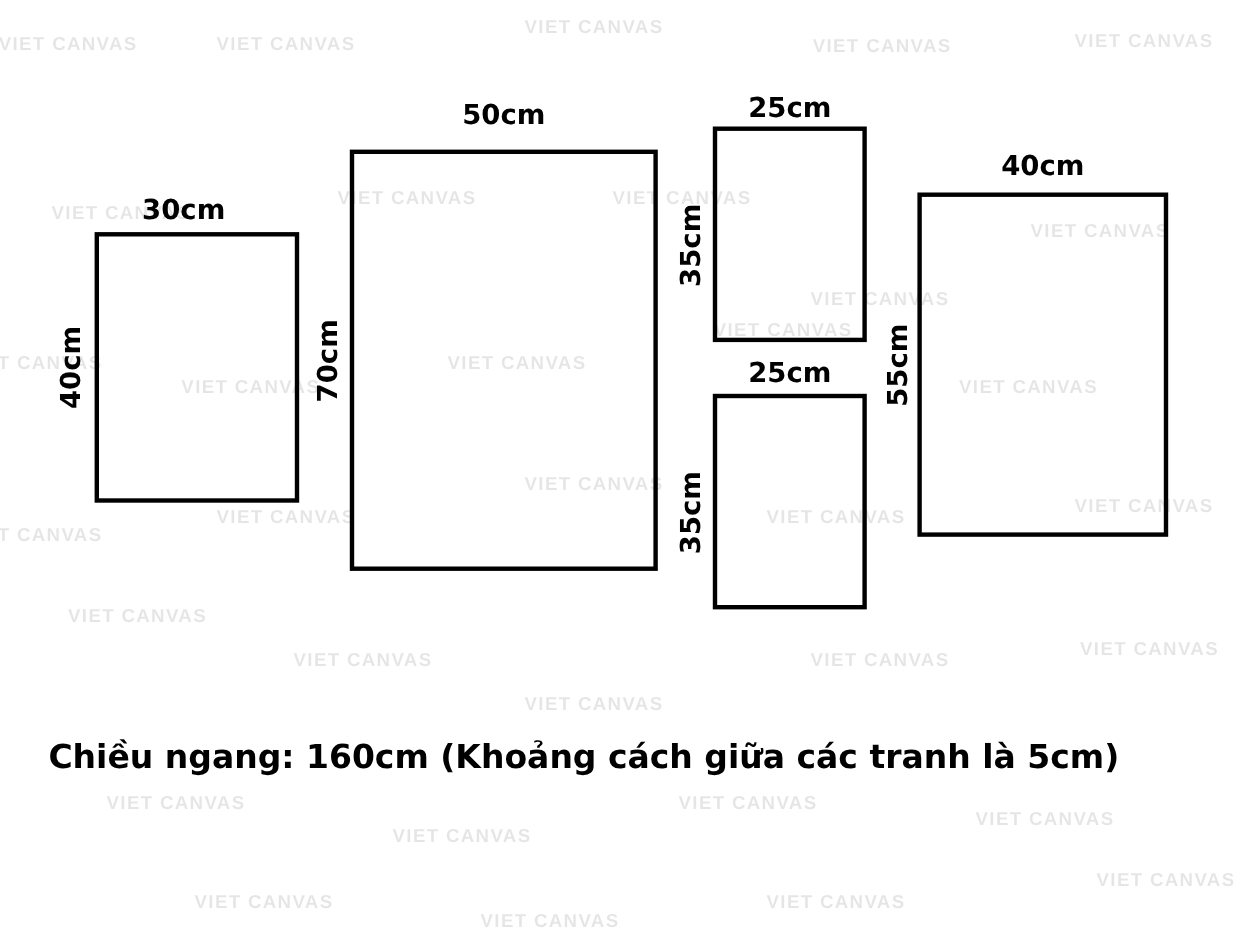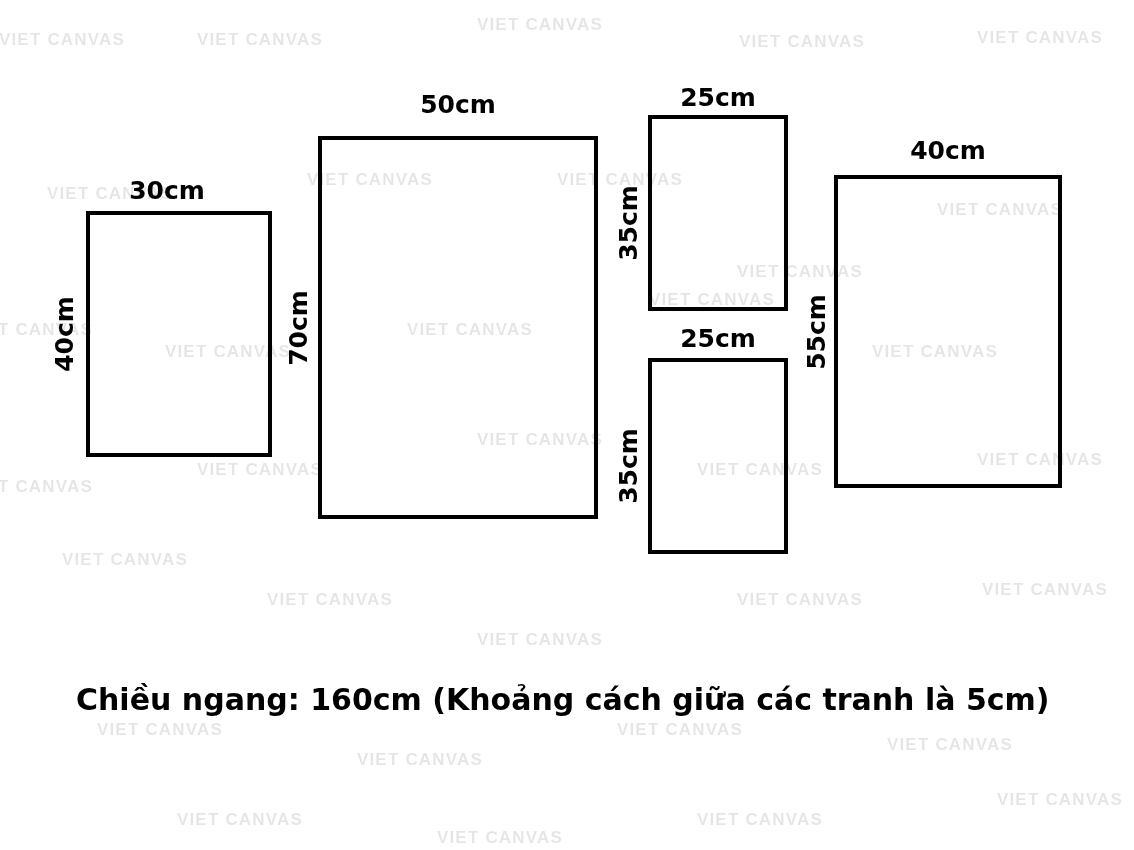--- a/index.html
+++ b/index.html
@@ -59,24 +59,23 @@
     transform: translateX(-50%);
   }
   .dim.side {
     transform-origin: center center;
     transform: translate(-50%, -50%) rotate(-90deg);
   }
 
   
   #caption {
     position: absolute;
-    left: 76px;
+    left: 44px;
     top: 668px;
     z-index: 2;
-    margin-top: 11px;
   }
   #caption div {
     font-family: "DejaVu Sans", "Liberation Sans", sans-serif;
     font-weight: 700;
     font-size: 30px;
     line-height: 1.42;
     color: #000000;
     white-space: nowrap;
   }
 </style>

